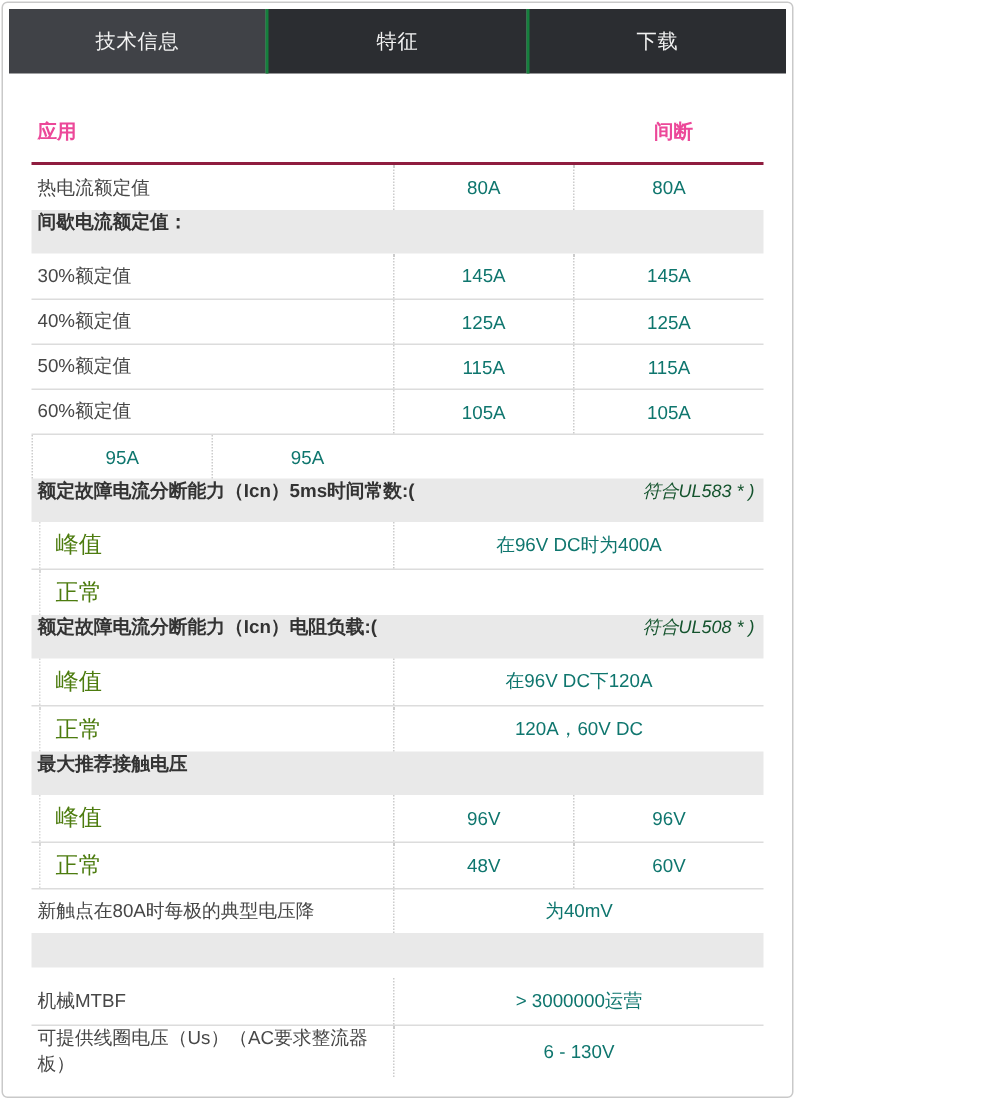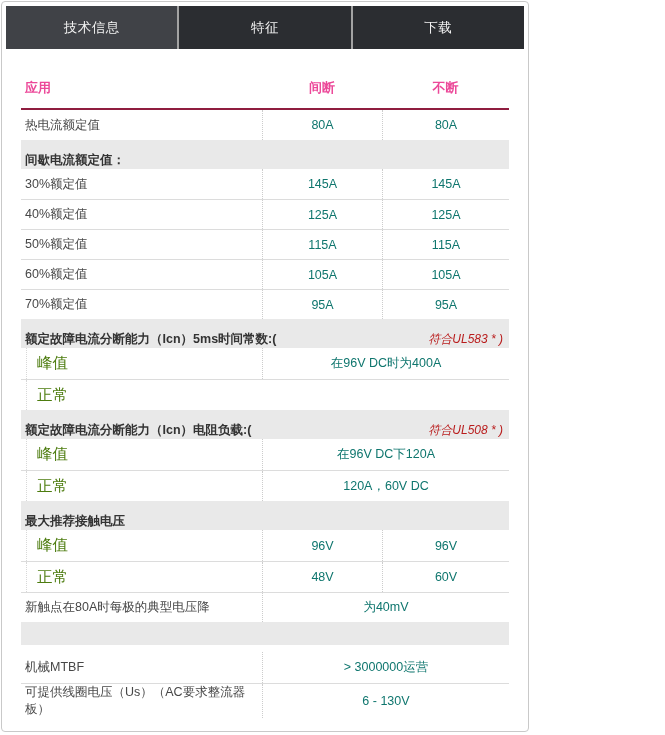--- a/index.html
+++ b/index.html
@@ -35,21 +35,21 @@
     flex: 1;
     display: flex;
     align-items: center;
     justify-content: center;
     background: var(--tab-bg);
     color: #f3f3f3;
     font-size: 13.5px;
     letter-spacing: 0.5px;
     cursor: pointer;
   }
-  .tab + .tab { border-left: 2px solid #a3a3a3; }
+  .tab + .tab { border-left: 2px solid #15803d; }
   .tab.active { background: var(--tab-active-bg); }
   .content { padding: 0 19px; }
   .thead {
     display: flex;
     align-items: center;
     padding: 30px 0 11px 0;
     border-bottom: 2px solid var(--accent);
     font-weight: bold;
     font-size: 13px;
     color: #ec4899;
@@ -77,33 +77,33 @@
     align-items: center;
     justify-content: center;
     width: 120px;
     border-left: 1px dotted var(--dot-border);
     color: #0f766e;
   }
   .cell.c2 { width: 127px; }
   .cell.spanc { width: 247px; }
   .section {
     display: flex;
-    align-items: flex-end;
+    align-items: flex-start;
     justify-content: space-between;
     height: 29px;
     background: var(--section-bg);
     font-weight: bold;
     font-size: 12.5px;
     color: #333333;
     padding: 0 6px 0 4px;
   }
   .section .note {
     font-weight: normal;
     font-style: italic;
-    color: #b91c1c;
+    color: #14532d;
     font-size: 12px;
     margin-left: 28px;
   }
   .section.empty { height: 23px; margin-bottom: 7px; }
   .row.sub { min-height: 31px; }
   .row.sub .label {
     font-size: 15.5px;
     color: #4d7c0f;
     margin-left: 5px;
     border-left: 1px dotted #d8d8d8;
@@ -122,21 +122,20 @@
         <div style="pointer-events: none;">特征</div>
       </div>
       <div class="tab">
         <div style="pointer-events: none;">下载</div>
       </div>
     </div>
   <div class="content">
     <div class="thead">
       <div class="th-app">应用</div>
       <div class="th-c">间断</div>
-      <div class="th-c2">不断</div>
     </div>
     <div id="rows">
         <div class="row">
           <div class="label">热电流额定值</div>
           <div class="cell">80A</div>
           <div class="cell c2">80A</div>
         </div>
         <div class="section">
           <div>间歇电流额定值：</div>
         </div>
@@ -154,21 +153,20 @@
           <div class="label">50%额定值</div>
           <div class="cell">115A</div>
           <div class="cell c2">115A</div>
         </div>
         <div class="row">
           <div class="label">60%额定值</div>
           <div class="cell">105A</div>
           <div class="cell c2">105A</div>
         </div>
         <div class="row">
-          <div class="label">70%额定值</div>
           <div class="cell">95A</div>
           <div class="cell c2">95A</div>
         </div>
         <div class="section">
           <div>额定故障电流分断能力（Icn）5ms时间常数:(</div>
           <div class="note">符合UL583 * )</div>
         </div>
         <div class="row sub">
           <div class="label">峰值</div>
           <div class="cell spanc">在96V DC时为400A</div>

